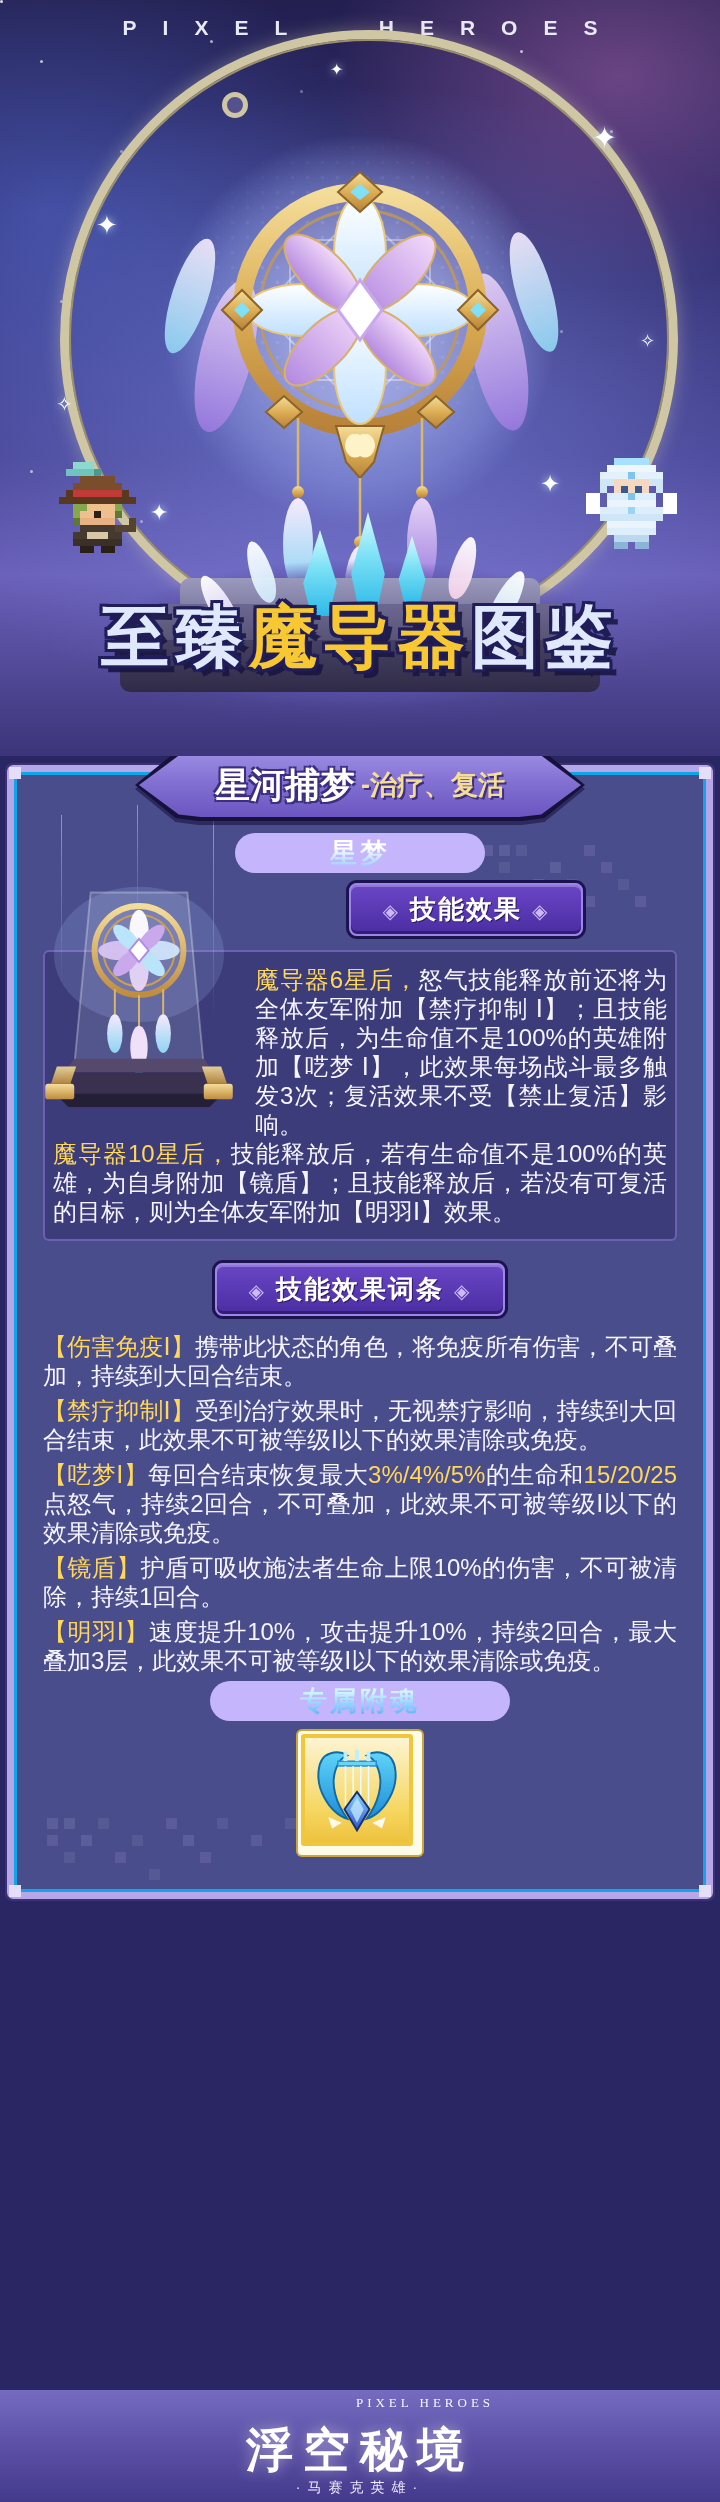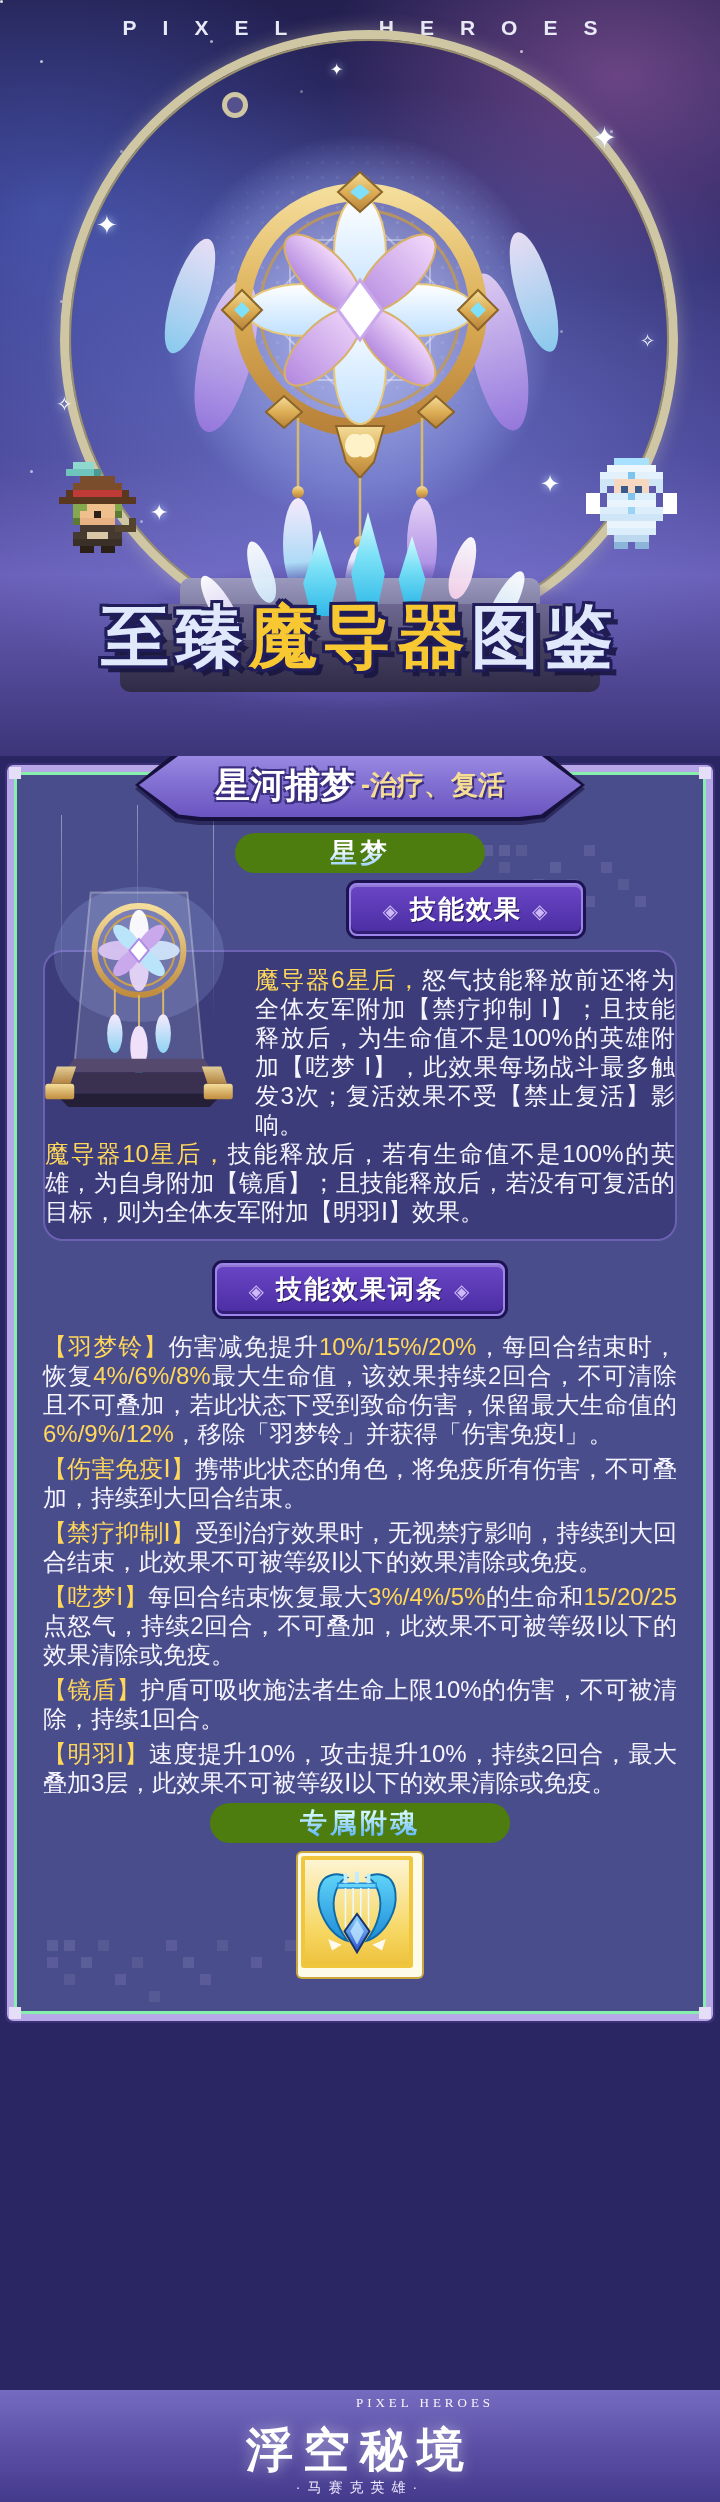--- a/index.html
+++ b/index.html
@@ -52,21 +52,21 @@
   
   .title{position:absolute;top:596px;width:100%;text-align:center;font-size:68px;font-weight:700;
          letter-spacing:6px;line-height:1.2;z-index:5;}
   .title span{text-shadow:3px 0 0 #201d5a,-3px 0 0 #201d5a,0 3px 0 #201d5a,0 -3px 0 #201d5a,
               3px 3px 0 #201d5a,-3px -3px 0 #201d5a,3px -3px 0 #201d5a,-3px 3px 0 #201d5a,
               7px 7px 0 rgba(22,20,64,.85);}
   .t-light{color:#dfe9fb;} .t-gold{color:#f8c832;}
 
   
   .panel-zone{position:absolute;top:756px;left:0;width:720px;height:1634px;background:#2a2664;overflow:hidden;}
-  .panel{position:relative;margin:16px 14px 0 14px;background:#4a4d8b;border:3px solid #86efac;
+  .panel{position:relative;margin:16px 14px 0 14px;background:#4a4d8b;border:3px solid #0ea5e9;
          box-shadow:0 0 0 7px #b7a6e8,0 0 0 9px #3a3176;border-radius:2px;
          padding:0 26px 30px 26px;}
   .corner{position:absolute;width:12px;height:12px;background:#e6ddf9;z-index:6;}
   .corner.tl{left:-8px;top:-8px;} .corner.tr{right:-8px;top:-8px;}
   .corner.bl{left:-8px;bottom:-8px;} .corner.br{right:-8px;bottom:-8px;}
   .mosaic{position:absolute;width:11px;height:11px;background:rgba(205,196,248,.14);pointer-events:none;}
   .mosaic.m1{right:210px;top:70px;box-shadow:17px 0 rgba(205,196,248,.14),34px 0 rgba(205,196,248,.10),
       68px 17px rgba(205,196,248,.14),17px 17px rgba(205,196,248,.10),102px 0 rgba(205,196,248,.12),
       51px 34px rgba(205,196,248,.14),85px 34px rgba(205,196,248,.10),119px 17px rgba(205,196,248,.12),
       0 51px rgba(205,196,248,.10),34px 51px rgba(205,196,248,.14),136px 34px rgba(205,196,248,.10),
@@ -84,21 +84,21 @@
   .banner .shape{position:absolute;inset:0;background:#17123d;
      clip-path:polygon(0 50%,9% 4%,14% 0,86% 0,91% 4%,100% 50%,91% 96%,86% 100%,14% 100%,9% 96%);}
   .banner .fill{position:absolute;inset:4px;background:linear-gradient(180deg,#9d8ce4 0%,#8271d2 45%,#6b55c0 100%);
      clip-path:polygon(0 50%,9% 4%,14% 0,86% 0,91% 4%,100% 50%,91% 96%,86% 100%,14% 100%,9% 96%);}
   .banner .txt{position:absolute;inset:0;display:flex;align-items:center;justify-content:center;gap:6px;}
   .banner .nm{font-size:35px;font-weight:800;color:#ffffff;text-shadow:2px 2px 0 #3c2f80,-2px 2px 0 #3c2f80,2px -2px 0 #3c2f80,-2px -2px 0 #3c2f80;}
   .banner .tg{font-size:27px;font-weight:700;color:#f5dd94;text-shadow:2px 2px 0 #3c2f80;}
 
   
   .pill{position:relative;margin:6px auto 10px auto;width:250px;height:40px;border-radius:20px;
-        background:#4d7c0f;display:flex;align-items:center;justify-content:center;z-index:2;}
+        background:#c4b5fd;display:flex;align-items:center;justify-content:center;z-index:2;}
   .pill .pt{font-size:27px;font-weight:800;letter-spacing:3px;
       background:linear-gradient(180deg,#ffffff 35%,#9fd4ff 85%);-webkit-background-clip:text;background-clip:text;color:transparent;}
   .pill.soulpill{width:300px;text-align:right;}
   .pill.soulpill .pt{background:linear-gradient(180deg,#d0f6ff 25%,#5bb4f8 90%);-webkit-background-clip:text;background-clip:text;color:transparent;
       text-shadow:none;}
   .pxbtn{display:inline-block;position:relative;padding:7px 22px;border-radius:8px;
         background:linear-gradient(180deg,#6a46c6,#4b2da2);border:2px solid #9d85ea;
         box-shadow:0 0 0 3px #1c1450,inset 0 2px 0 rgba(255,255,255,.28),inset 0 -3px 0 rgba(20,10,60,.45);
         font-size:26px;font-weight:800;color:#fff;letter-spacing:2px;text-shadow:1px 1px 0 #2a1860;}
   .pxbtn .dia{color:#cdb9f7;font-size:20px;font-weight:400;margin:0 10px;text-shadow:none;}
@@ -106,22 +106,22 @@
   .btnrow.terms-btn{margin:22px 0 16px 0;}
 
   
   .skillblock{position:relative;}
   .itemfig{float:left;width:212px;height:232px;margin:-6px 10px 6px -10px;}
   .para{font-size:24px;line-height:29px;margin:0;text-align:justify;}
   .para.indent{text-indent:2em;}
   .c-w{color:#f6f4ff;} .c-g{color:#ffd75a;}
   .skillblock .btnrow{margin:0 0 10px 0;}
 
-  .box{background:rgba(38,34,92,.38);border:2px solid rgba(148,128,226,.55);border-radius:20px;
-       padding:13px 0;margin-top:14px;}
+  .box{background:rgba(38,34,92,.38);border:2px solid rgba(148,128,226,.55);border-radius:6px;
+       padding:13px 8px;margin-top:14px;}
   .box .para{margin:0;}
   .terms{margin:0;}
   .terms p{margin:0 0 6px 0;}
   .term-name{color:#ffd75a;}
   .special-box{margin-top:16px;}
 
   
   .soulicon{width:118px;height:118px;margin:2px auto 4px auto;background:#fffbe9;padding:3px;border-radius:4px;
             box-shadow:0 0 0 2px #caa63c;}
   .soulicon .inner{width:104px;height:104px;border:4px solid #f0c63c;border-radius:3px;
@@ -412,21 +412,20 @@
         <p class="para"><span class="c-g">魔导器6星后，</span><span class="c-w">怒气技能释放前还将为全体友军附加【禁疗抑制 Ⅰ】；且技能释放后，为生命值不是100%的英雄附加【呓梦 Ⅰ】，此效果每场战斗最多触发3次；复活效果不受【禁止复活】影响。</span></p>
         <p class="para"><span class="c-g">魔导器10星后，</span><span class="c-w">技能释放后，若有生命值不是100%的英雄，为自身附加【镜盾】；且技能释放后，若没有可复活的目标，则为全体友军附加【明羽Ⅰ】效果。</span></p>
       </div>
 
       <div class="btnrow terms-btn">
         <span class="pxbtn"><span class="dia">◈</span><span>技能效果词条</span><span class="dia">◈</span></span>
       </div>
 
       <div class="terms">
 
-          <p class="para"><span class="term-name">【羽梦铃】</span><span><span class="c-w">伤害减免提升</span><span class="c-g">10%/15%/20%</span><span class="c-w">，每回合结束时，恢复</span><span class="c-g">4%/6%/8%</span><span class="c-w">最大生命值，该效果持续2回合，不可清除且不可叠加，若此状态下受到致命伤害，保留最大生命值的</span><span class="c-g">6%/9%/12%</span><span class="c-w">，移除「羽梦铃」并获得「伤害免疫Ⅰ」。</span></span></p>
 
           <p class="para"><span class="term-name">【伤害免疫Ⅰ】</span><span><span class="c-w">携带此状态的角色，将免疫所有伤害，不可叠加，持续到大回合结束。</span></span></p>
 
           <p class="para"><span class="term-name">【禁疗抑制Ⅰ】</span><span><span class="c-w">受到治疗效果时，无视禁疗影响，持续到大回合结束，此效果不可被等级Ⅰ以下的效果清除或免疫。</span></span></p>
 
           <p class="para"><span class="term-name">【呓梦Ⅰ】</span><span><span class="c-w">每回合结束恢复最大</span><span class="c-g">3%/4%/5%</span><span class="c-w">的生命和</span><span class="c-g">15/20/25</span><span class="c-w">点怒气，持续2回合，不可叠加，此效果不可被等级Ⅰ以下的效果清除或免疫。</span></span></p>
 
           <p class="para"><span class="term-name">【镜盾】</span><span><span class="c-w">护盾可吸收施法者生命上限10%的伤害，不可被清除，持续1回合。</span></span></p>
 
           <p class="para"><span class="term-name">【明羽Ⅰ】</span><span><span class="c-w">速度提升10%，攻击提升10%，持续2回合，最大叠加3层，此效果不可被等级Ⅰ以下的效果清除或免疫。</span></span></p>

